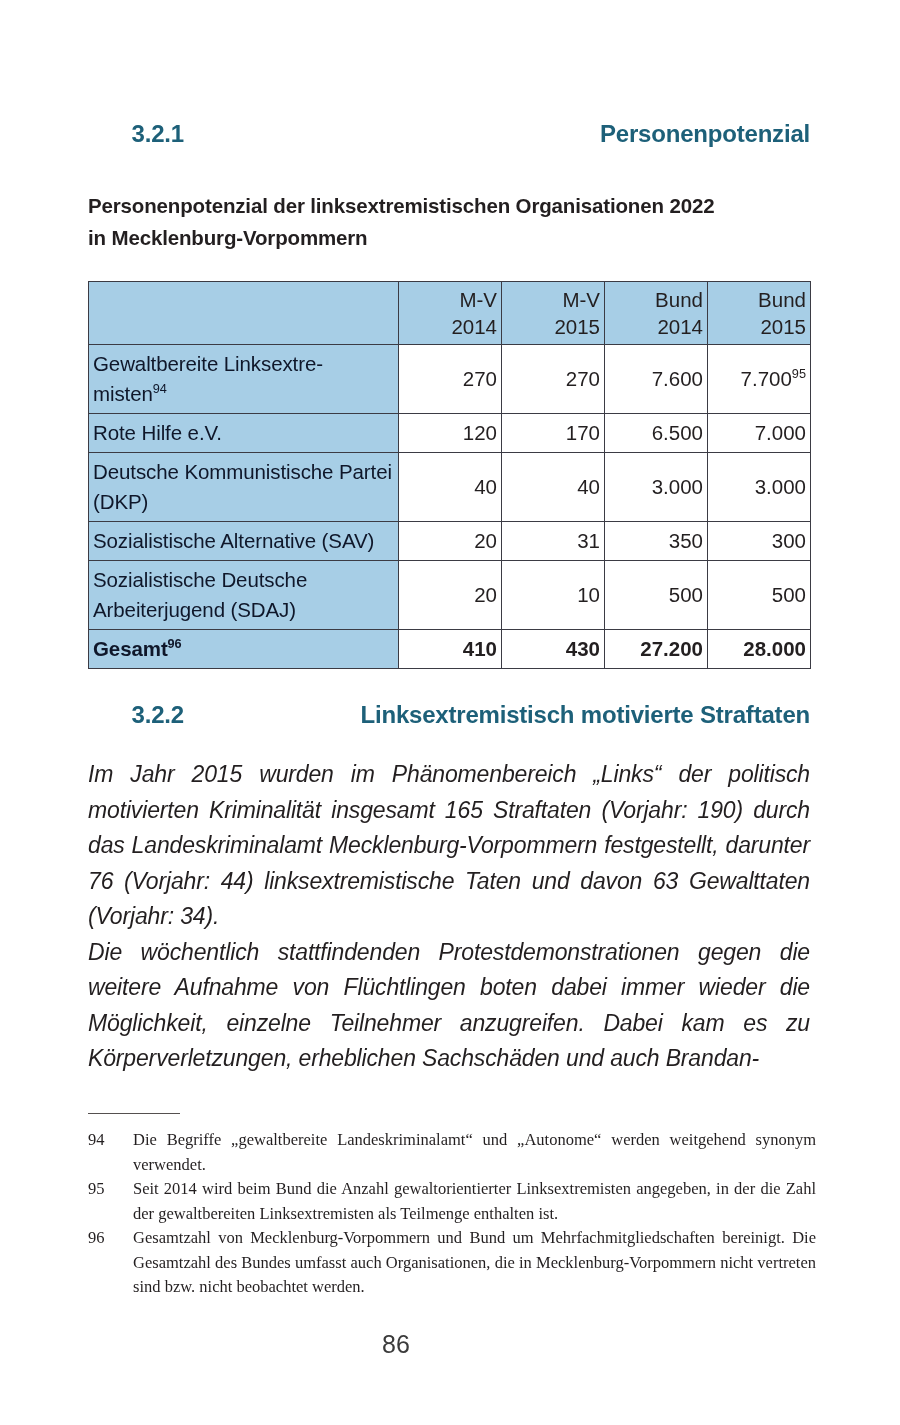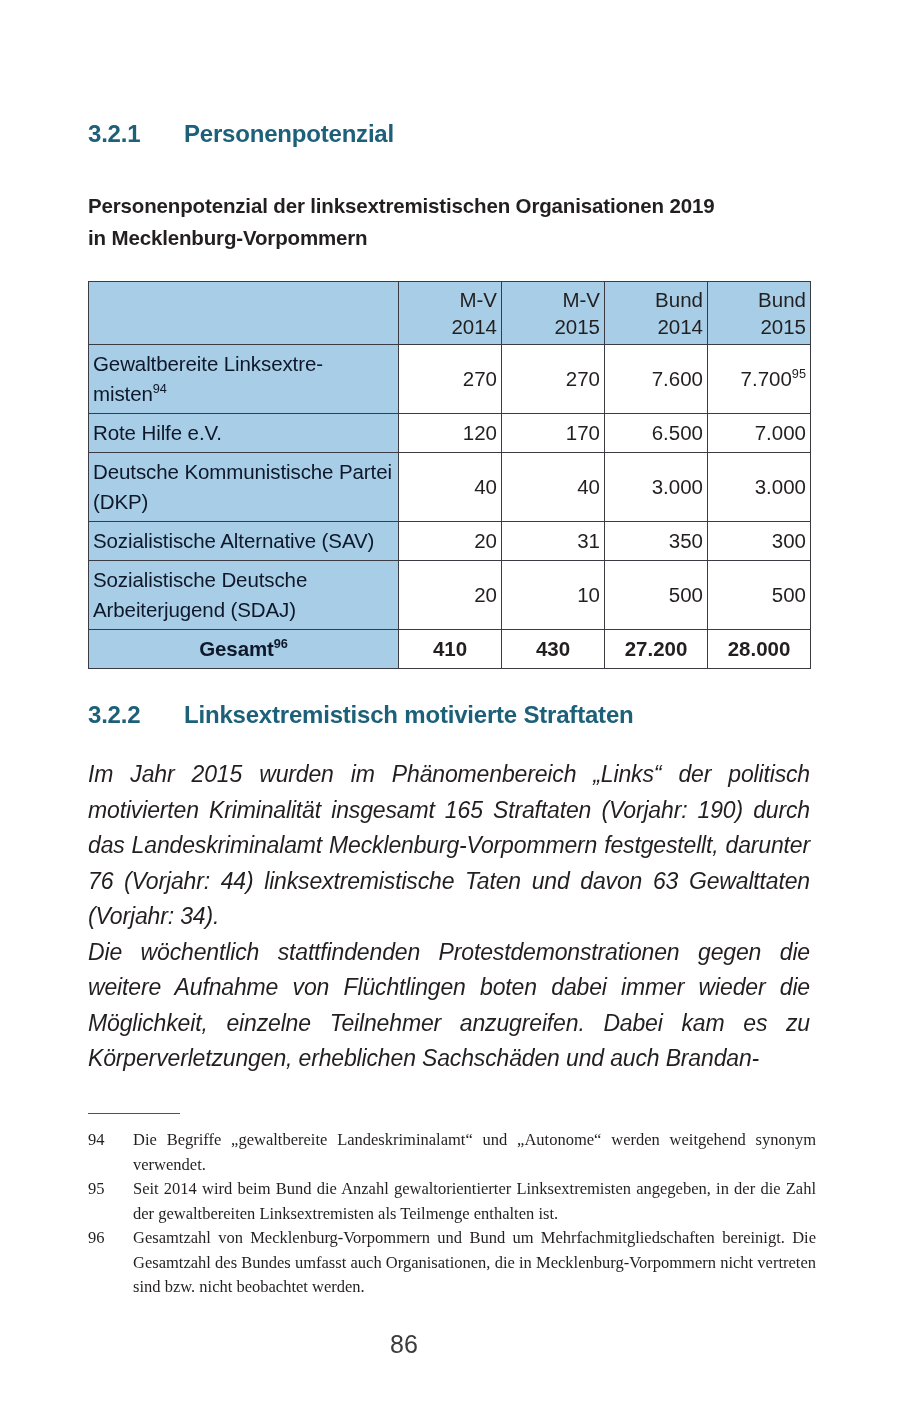--- a/index.html
+++ b/index.html
@@ -32,20 +32,21 @@
 
   
   .section-heading {
     color: #1d6079;
     font-weight: bold;
     font-size: 24px;
     letter-spacing: -0.2px;
     display: flex;
     align-items: baseline;
     margin: 0;
+    text-align: right;
   }
   .section-heading .num {
     width: 96px;
     flex: 0 0 96px;
   }
   .section-heading .ttl {
     flex: 1 1 auto;
   }
 
   #heading-321 { margin-top: 0px; }
@@ -99,21 +100,20 @@
     background: #ffffff;
     text-align: right;
     font-size: 20.5px;
     padding: 6px 12px 7px 6px;
     color: #231f20;
     border-radius: 15px;
   }
   .row-total .cell-label,
   .row-total .cell-num {
     font-weight: bold;
-    text-align: center;
   }
   sup {
     font-size: 0.62em;
     vertical-align: super;
     line-height: 0;
   }
 
   
   #heading-322 { margin-top: 32px; }
 
@@ -158,42 +158,42 @@
     width: 45px;
   }
   .footnote .fn-text {
     flex: 1 1 auto;
     text-align: justify;
   }
 
   
   .page-number {
     position: absolute;
-    left: 8px;
+    left: 0;
     top: 1330px;
     width: 792px;
     text-align: center;
     font-size: 25px;
     color: #3b3b3b;
   }
 </style>
 </head>
 <body>
 
 <div class="page">
 
   <div class="content">
 
     <div class="section-heading" id="heading-321">
       <span class="num">3.2.1</span>
       <span class="ttl">Personenpotenzial</span>
     </div>
 
     <div class="table-caption">
-      <div>Personenpotenzial der linksextremistischen Organisationen 2019</div>
+      <div>Personenpotenzial der linksextremistischen Organisationen 2022</div>
       <div>in Mecklenburg-Vorpommern</div>
     </div>
 
     <table class="ppt-table">
       <colgroup>
         <col class="c-label">
         <col class="c-num">
         <col class="c-num">
         <col class="c-num">
         <col class="c-num">

